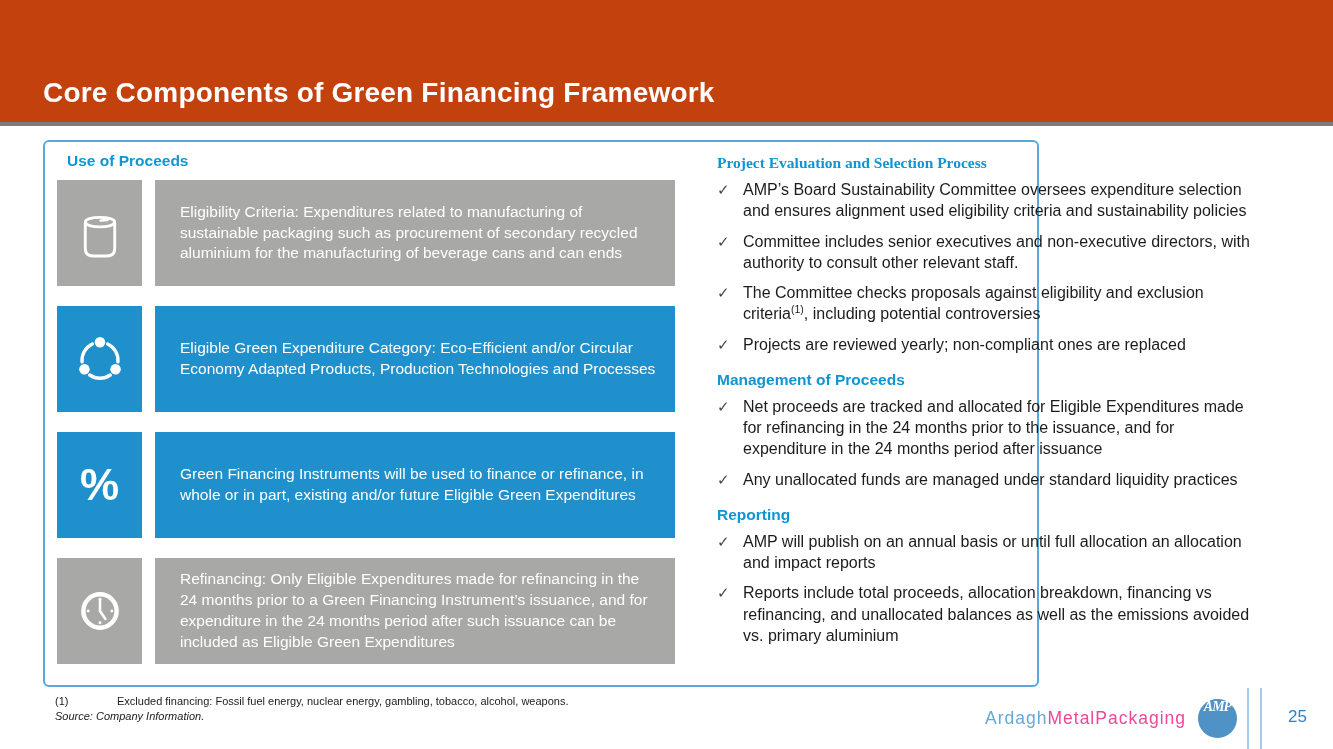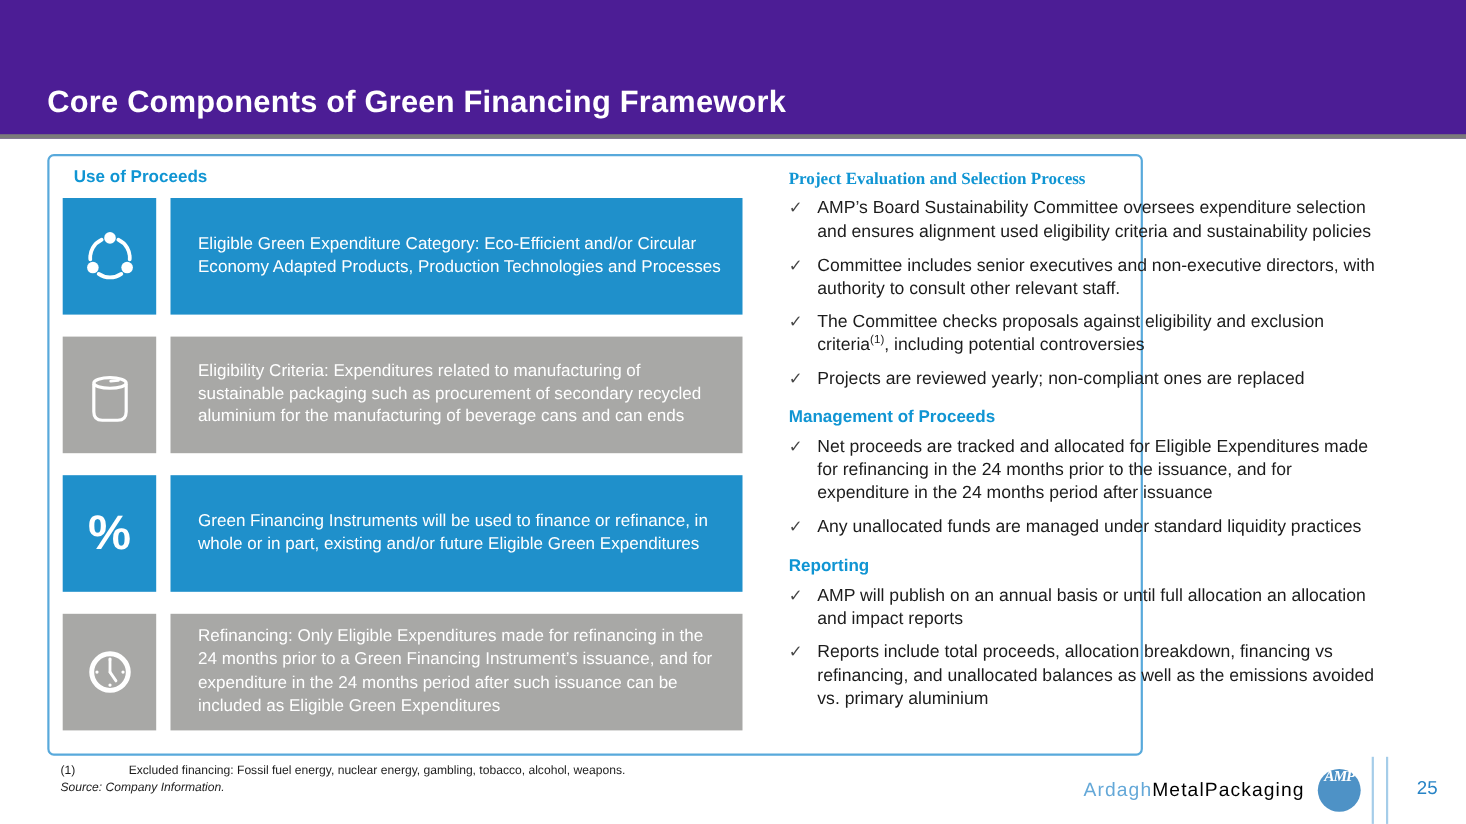--- a/index.html
+++ b/index.html
@@ -4,21 +4,21 @@
 <style>
   html,body{margin:0;padding:0;}
   body{
     width:1333px;height:749px;position:relative;overflow:hidden;
     background:#ffffff;font-family:"Liberation Sans",sans-serif;
     -webkit-font-smoothing:antialiased;
   }
   
   .header{
     position:absolute;left:0;top:0;width:1333px;height:122px;
-    background:#4c1d95;border-bottom:4px solid #7b7b7b;box-sizing:content-box;
+    background:#c2410c;border-bottom:4px solid #7b7b7b;box-sizing:content-box;
   }
   .header .title{
     position:absolute;left:43px;top:77px;
     color:#ffffff;font-size:28px;font-weight:bold;letter-spacing:0.2px;white-space:nowrap;
   }
   
   .main-box{
     position:absolute;left:43px;top:140px;width:996px;height:547px;
     border:2px solid #58a9db;border-radius:6px;background:#ffffff;box-sizing:border-box;
   }
@@ -63,21 +63,21 @@
   }
   .footnote-line .fn-label{display:inline-block;width:62px;}
   .source-line{
     position:absolute;left:55px;top:710px;font-size:11px;color:#1c1c1c;
     font-style:italic;white-space:nowrap;
   }
   .wordmark{
     position:absolute;top:708px;right:147px;font-size:17.5px;letter-spacing:1px;white-space:nowrap;
   }
   .wordmark .wm-blue{color:#64a8d8;}
-  .wordmark .wm-gray{color:#000000;}
+  .wordmark .wm-gray{color:#ec4899;}
   .logo-circle{
     position:absolute;left:1198px;top:699px;width:39px;height:39px;border-radius:50%;
     background:#4e92c6;color:#ffffff;display:flex;align-items:flex-start;justify-content:center;
     font-family:"Liberation Serif",serif;font-style:italic;font-size:14px;font-weight:bold;
     letter-spacing:-1px;
   }
   .v-divider{position:absolute;top:688px;width:2px;height:61px;background:#a5cde9;}
   .vd1{left:1247px;}
   .vd2{left:1260px;}
   .page-number{
@@ -92,55 +92,55 @@
   <div class="title">Core Components of Green Financing Framework</div>
 </div>
 
 <div class="main-box">
 
   <div class="col-heading left-heading">Use of Proceeds</div>
 
   <div class="rows">
 
     <div class="row">
+      <div class="icon-box bg-gray">
+        <svg class="icon-svg" width="64" height="64" viewBox="0 0 100 100">
+          <g fill="none" stroke="#ffffff" stroke-width="4.5">
+            <path d="M27,34 L27,74 Q27,86 39,86 L61,86 Q73,86 73,74 L73,34"></path>
+            <ellipse cx="50" cy="33" rx="23" ry="7.5"></ellipse>
+          </g>
+          <line x1="51" y1="30.5" x2="62" y2="29.5" stroke="#ffffff" stroke-width="4" stroke-linecap="round"></line>
+        </svg>
+      </div>
+      <div class="text-box bg-gray">
+        <span>Eligibility Criteria: Expenditures related to manufacturing of sustainable packaging such as procurement of secondary recycled aluminium for the manufacturing of beverage cans and can ends</span>
+      </div>
+    </div>
+
+    <div class="row">
       <div class="icon-box bg-blue">
         <svg class="icon-svg" width="62" height="62" viewBox="0 0 100 100">
           <g fill="none" stroke="#ffffff" stroke-width="5.5" stroke-linecap="round">
             <path d="M66.6,75.8 A29,29 0 0 1 33.4,75.8"></path>
             <path d="M21.1,54.5 A29,29 0 0 1 37.7,25.7"></path>
             <path d="M62.3,25.7 A29,29 0 0 1 78.9,54.5"></path>
           </g>
           <g fill="#ffffff">
             <circle cx="50" cy="23" r="8.5"></circle>
             <circle cx="24.9" cy="66.5" r="8.5"></circle>
             <circle cx="75.1" cy="66.5" r="8.5"></circle>
           </g>
         </svg>
       </div>
       <div class="text-box bg-blue">
         <span>Eligible Green Expenditure Category: Eco-Efficient and/or Circular Economy Adapted Products, Production Technologies and Processes</span>
       </div>
     </div>
 
     <div class="row">
-      <div class="icon-box bg-gray">
-        <svg class="icon-svg" width="64" height="64" viewBox="0 0 100 100">
-          <g fill="none" stroke="#ffffff" stroke-width="4.5">
-            <path d="M27,34 L27,74 Q27,86 39,86 L61,86 Q73,86 73,74 L73,34"></path>
-            <ellipse cx="50" cy="33" rx="23" ry="7.5"></ellipse>
-          </g>
-          <line x1="51" y1="30.5" x2="62" y2="29.5" stroke="#ffffff" stroke-width="4" stroke-linecap="round"></line>
-        </svg>
-      </div>
-      <div class="text-box bg-gray">
-        <span>Eligibility Criteria: Expenditures related to manufacturing of sustainable packaging such as procurement of secondary recycled aluminium for the manufacturing of beverage cans and can ends</span>
-      </div>
-    </div>
-
-    <div class="row">
       <div class="icon-box bg-blue">
         <span class="pct-glyph">%</span>
       </div>
       <div class="text-box bg-blue">
         <span>Green Financing Instruments will be used to finance or refinance, in whole or in part, existing and/or future Eligible Green Expenditures</span>
       </div>
     </div>
 
     <div class="row">
       <div class="icon-box bg-gray">

